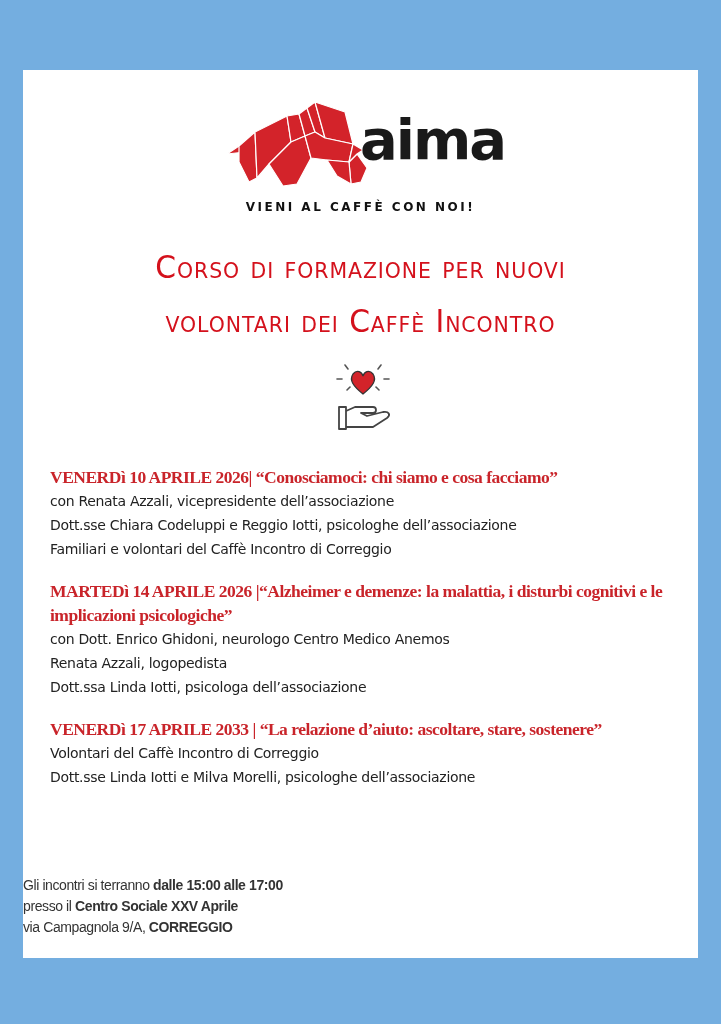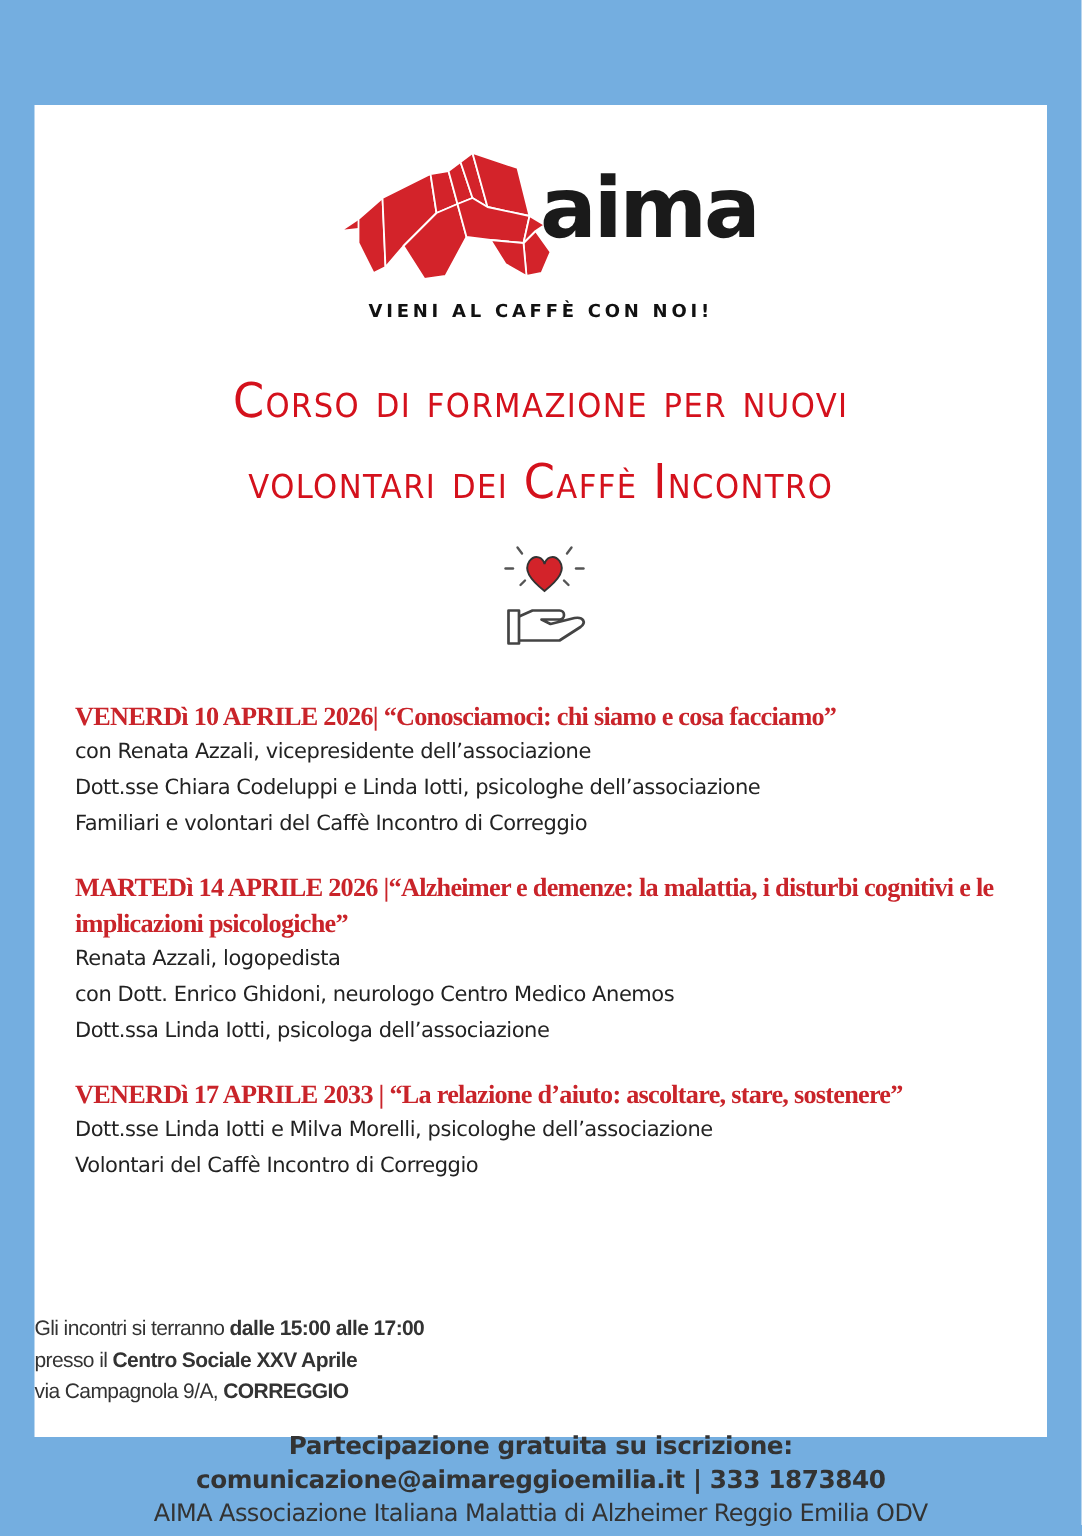--- a/index.html
+++ b/index.html
@@ -148,41 +148,36 @@
         <rect x="16" y="47" width="7" height="22"></rect>
         <path d="M23 51 L 32 47 L 50 47 C 54 47, 54 53, 50 53 L 38 53 L 44 56 L 60 52 C 66 51, 68 55, 64 58 L 50 67 L 23 67"></path>
       </g>
     </svg>
   </div>
 
   <div class="events">
     <div class="event">
       <div class="event-head">VENERDì 10 APRILE 2026| “Conosciamoci: chi siamo e cosa facciamo”</div>
       <div class="event-line">con Renata Azzali, vicepresidente dell’associazione</div>
-      <div class="event-line">Dott.sse Chiara Codeluppi e Linda Iotti, psicologhe dell’associazione</div>
+      <div class="event-line">Dott.sse Chiara Codeluppi e Reggio Iotti, psicologhe dell’associazione</div>
       <div class="event-line">Familiari e volontari del Caffè Incontro di Correggio</div>
     </div>
     <div class="event">
       <div class="event-head">MARTEDì 14 APRILE 2026 |“Alzheimer e demenze: la malattia, i disturbi cognitivi e le implicazioni psicologiche”</div>
+      <div class="event-line">con Dott. Enrico Ghidoni, neurologo Centro Medico Anemos</div>
       <div class="event-line">Renata Azzali, logopedista</div>
-      <div class="event-line">con Dott. Enrico Ghidoni, neurologo Centro Medico Anemos</div>
       <div class="event-line">Dott.ssa Linda Iotti, psicologa dell’associazione</div>
     </div>
     <div class="event">
       <div class="event-head">VENERDì 17 APRILE 2033  | “La relazione d’aiuto: ascoltare, stare, sostenere”</div>
+      <div class="event-line">Volontari del Caffè Incontro di Correggio</div>
       <div class="event-line">Dott.sse Linda Iotti e Milva Morelli, psicologhe dell’associazione</div>
-      <div class="event-line">Volontari del Caffè Incontro di Correggio</div>
     </div>
   </div>
 
   <div class="info">
     <div><span>Gli incontri si terranno </span><b>dalle 15:00 alle 17:00</b></div>
     <div><span>presso il </span><b>Centro Sociale XXV Aprile</b></div>
     <div><span>via Campagnola 9/A, </span><b>CORREGGIO</b></div>
   </div>
 
-  <div class="contact">
-    <div class="c-b">Partecipazione gratuita su iscrizione:</div>
-    <div class="c-b"><span>comunicazione@aimareggioemilia.it</span><span> | </span><span>333 1873840</span></div>
-    <div class="c-n">AIMA Associazione Italiana Malattia di Alzheimer Reggio Emilia ODV</div>
-  </div>
 
 </div>
 
 </body></html>

